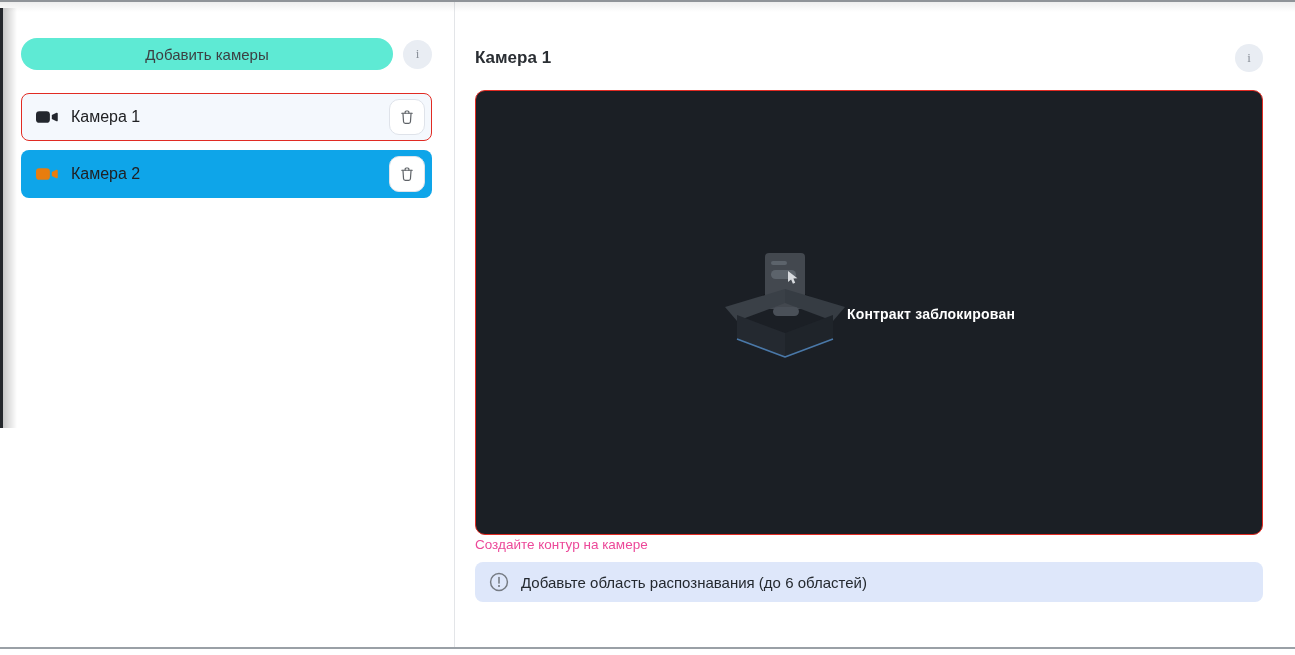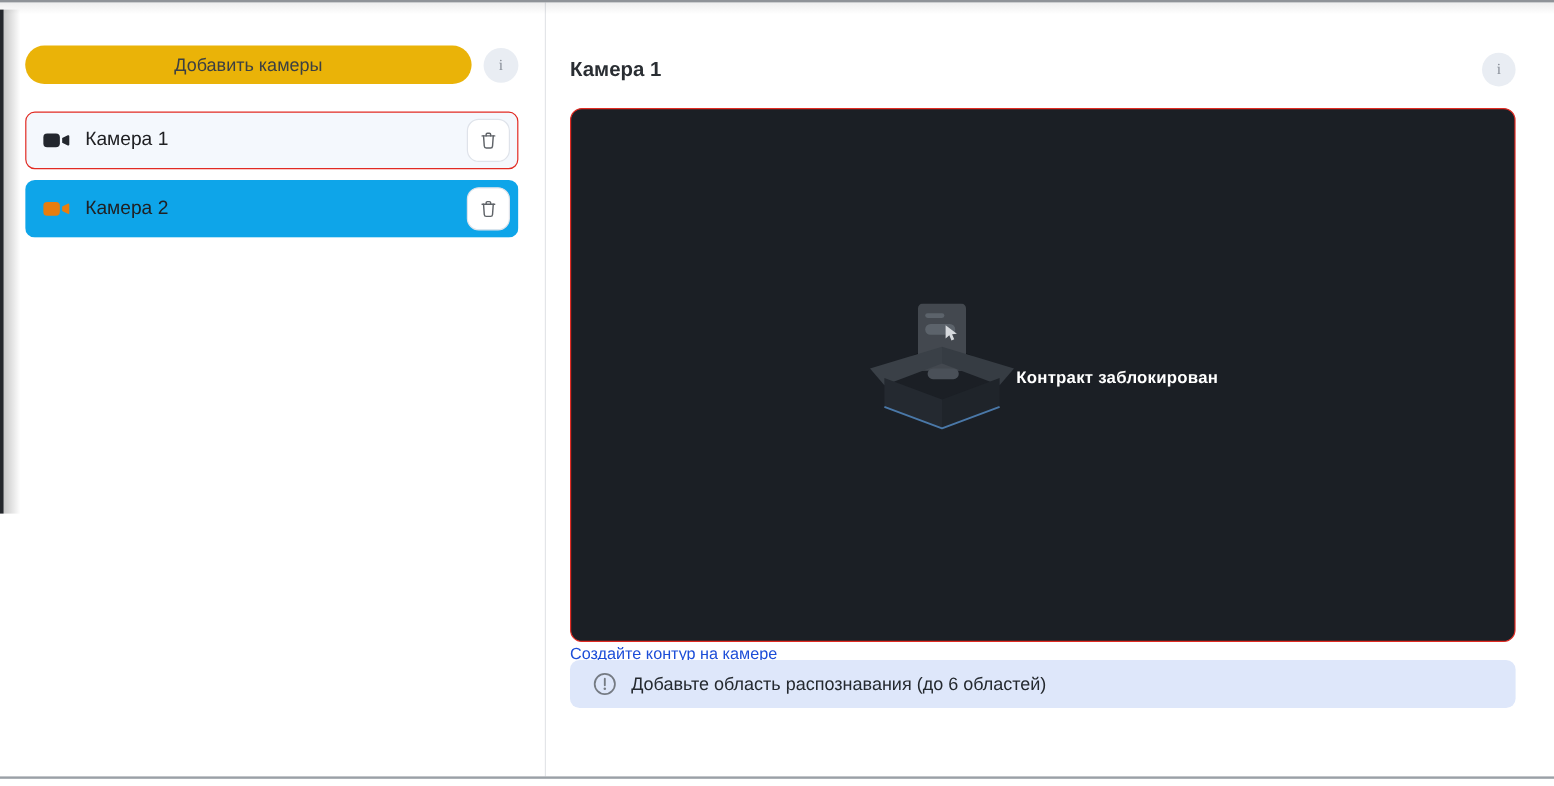--- a/index.html
+++ b/index.html
@@ -15,21 +15,21 @@
 
   
   .left-edge { position:absolute; left:0; top:8px; width:3px; height:420px; background:#24272c; z-index:6; }
   .left-edge-shadow { position:absolute; left:3px; top:8px; width:14px; height:420px;
                 background:linear-gradient(to right, rgba(0,0,0,0.22), rgba(0,0,0,0)); z-index:6; }
 
   
   .sidebar { position:absolute; left:0; top:2px; width:455px; height:645px; background:#fff;
              border-right:1px solid #e3e5e8; padding:36px 22px 0 21px; }
   .sidebar-top { display:flex; align-items:center; gap:10px; }
-  .add-btn { flex:1; height:32px; border:none; border-radius:16px; background:#eab308;
+  .add-btn { flex:1; height:32px; border:none; border-radius:16px; background:#5eead4;
              font-family:inherit; font-size:15px; color:#3c4043; cursor:pointer; }
   .circle-info { width:29px; height:29px; border:none; border-radius:50%; background:#e9edf3;
                  color:#8a9099; font-size:13px; font-family:"Liberation Serif", serif;
                  cursor:pointer; display:flex; align-items:center; justify-content:center; flex:0 0 auto; }
 
   .camera-list { margin-top:23px; display:flex; flex-dire-column; flex-direction:column; gap:9px; }
   .camera-row { height:48px; border-radius:8px; border:1.5px solid transparent;
                 display:flex; align-items:center; padding:0 6px 0 14px; background:#0ea5e9; cursor:pointer; }
   .camera-row.selected { border-color:#e12b23; background:#f4f8fd; }
   .cam-icon { width:23px; height:14px; flex:0 0 auto; }
@@ -44,24 +44,24 @@
                  display:flex; align-items:center; justify-content:space-between; }
   .main-title { font-size:17px; font-weight:700; color:#2a2e33; }
   .main-header .circle-info { width:28px; height:28px; }
 
   .video { position:absolute; left:0; top:88px; width:788px; height:445px;
            background:#1b1f25; border:1.5px solid #e12b23; border-radius:10px;
            display:flex; flex-direction:column; align-items:center; justify-content:center; }
   .video-inner { display:flex; flex-direction:row; align-items:center; margin-top:-14px; }
   .status-text { margin-top:16px; color:#ffffff; font-size:14px; font-weight:700; letter-spacing:.2px; }
 
-  .error-text { position:absolute; left:0; top:535px; font-size:13.5px; color:#1d4ed8; }
+  .error-text { position:absolute; left:0; top:535px; font-size:13.5px; color:#ec4899; }
 
-  .banner { position:absolute; left:0; top:548px; width:788px; height:40px; background:#dee7fa;
-            border-radius:8px; display:flex; align-items:center; padding:0 18px; gap:11px; }
+  .banner { position:absolute; left:0; top:560px; width:788px; height:40px; background:#dee7fa;
+            border-radius:8px; display:flex; align-items:center; padding:0 13px; gap:11px; }
   .banner svg { width:22px; height:22px; flex:0 0 auto; }
   .banner-text { font-size:15px; color:#24292f; }
 </style>
 </head>
 <body>
 
 <div class="app">
   <div class="top-border"></div>
   <div class="top-shadow"></div>
   <div class="left-edge"></div>

